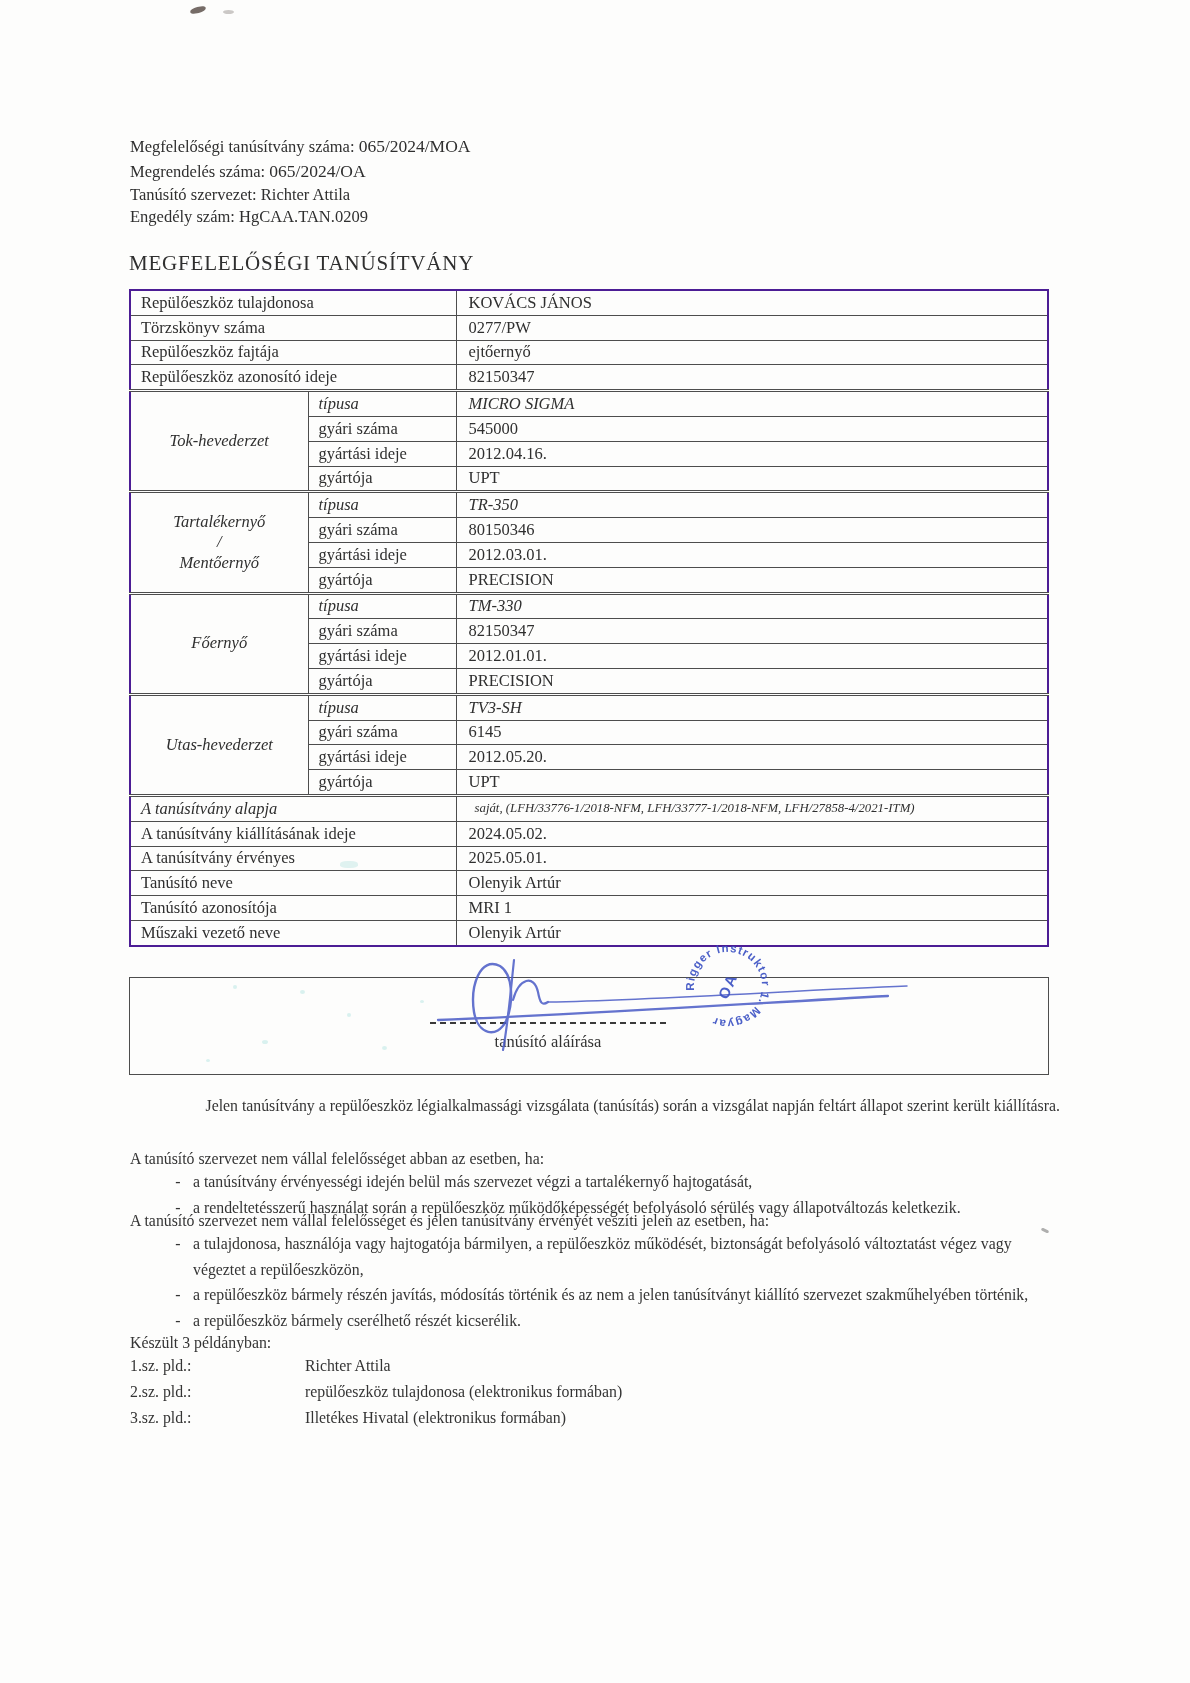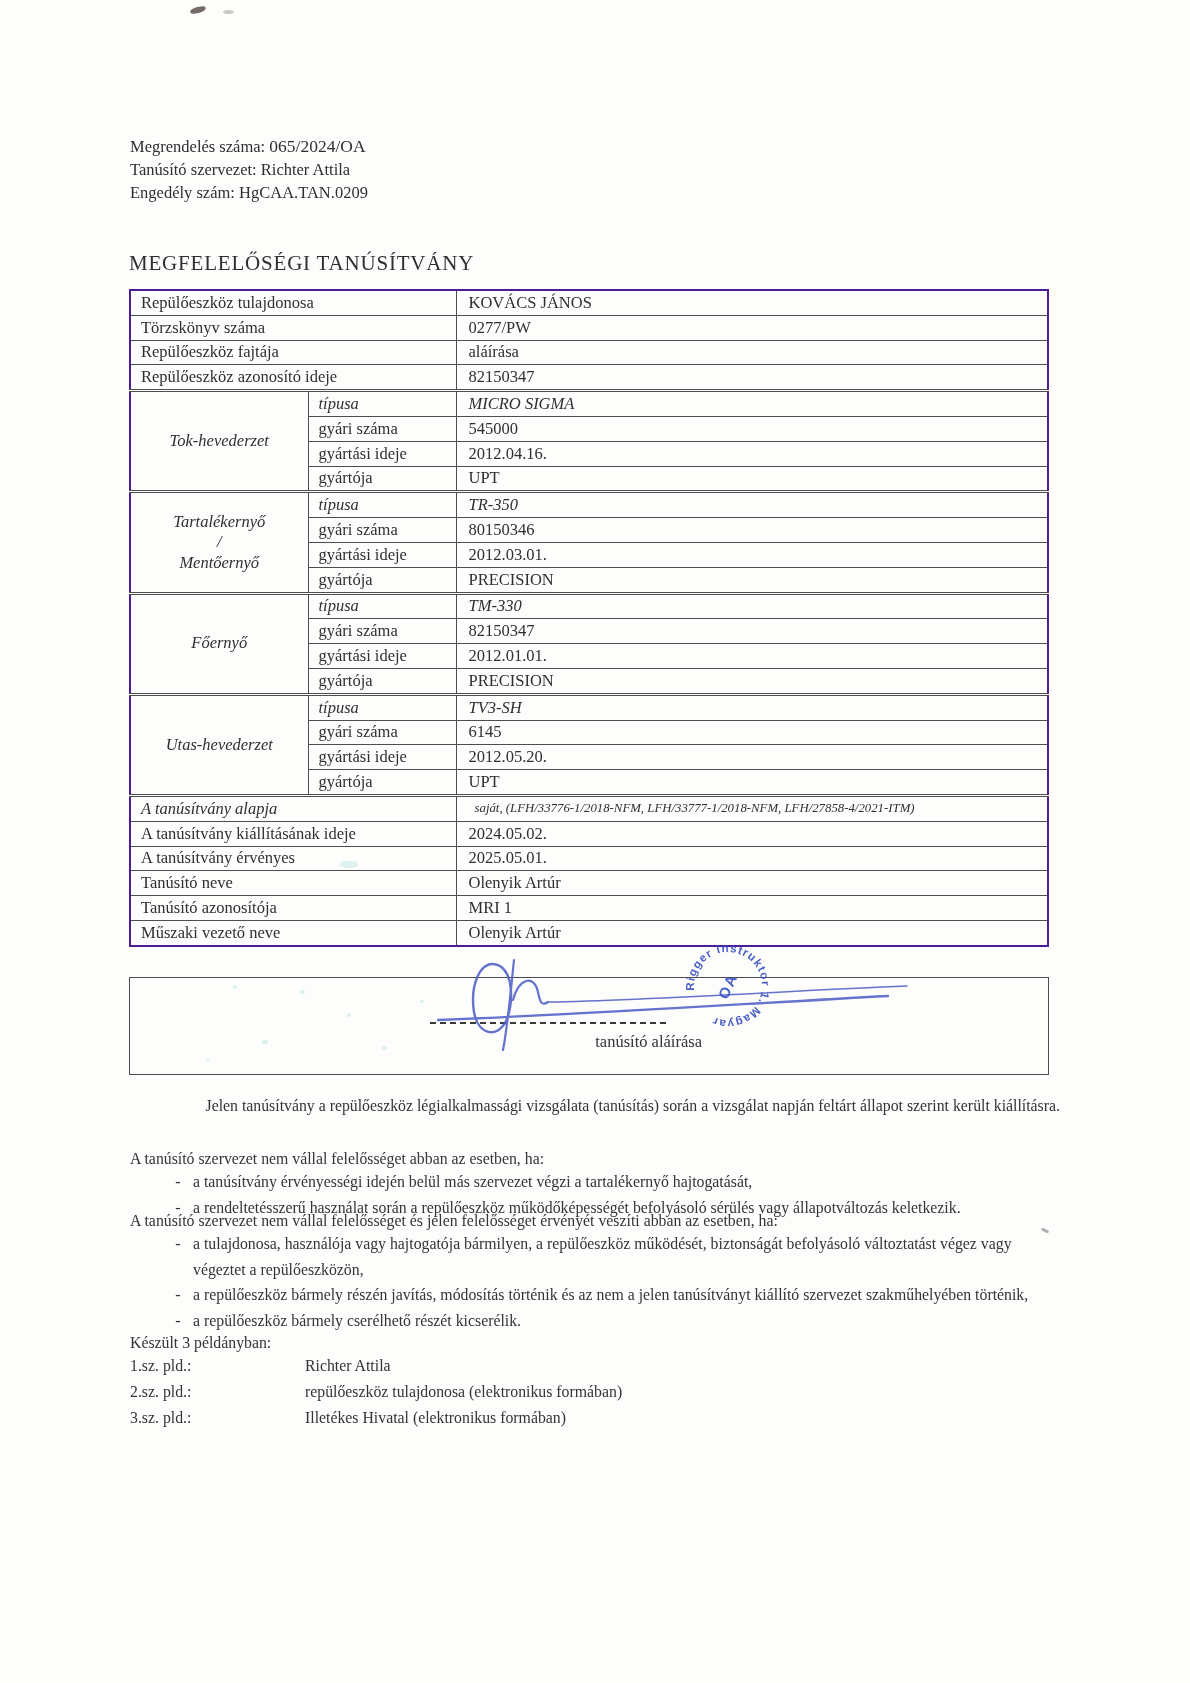--- a/index.html
+++ b/index.html
@@ -25,21 +25,21 @@
   table.cert td{border:1px solid #4d4d4d;height:23.8px;padding:0 4px 0 10px;
     font-size:16.5px;overflow:hidden;white-space:nowrap;}
   table.cert td.v{padding-left:12px;}
   table.cert td.gl{text-align:center;white-space:pre-line;line-height:1.25;padding:0 0;}
   table.cert tr.sect td{border-top:3px double #4d4d4d;font-style:italic;}
   table.cert td.small{font-size:12.8px;padding-left:18px;}
   
   .sigbox{position:absolute;left:129px;top:977px;width:918px;height:96px;
     border:1.6px solid #4d4d4d;background:transparent;}
   .sigline{position:absolute;left:300px;top:44px;width:236px;border-top:2.5px dashed #3a3a3a;}
-  .sigcaption{position:absolute;left:276px;top:54px;width:296px;text-align:right;font-size:16.5px;color:#333;}
+  .sigcaption{position:absolute;left:270px;top:54px;width:296px;text-align:center;font-size:16.5px;color:#333;}
   .sig-svg{position:absolute;left:410px;top:940px;pointer-events:none;}
   .stamp-svg{position:absolute;left:676px;top:934px;pointer-events:none;}
   
   .para{position:absolute;left:130px;width:930px;font-size:15.8px;line-height:1.35;color:#343434;}
   .p1{top:1095px;text-align:right;}
   .sec1{top:1148px;}
   .sec2{top:1210px;}
   .copies{top:1332px;}
   .li{display:flex;line-height:25.5px;}
   .li .mk{width:30px;text-align:center;margin-left:33px;flex:0 0 auto;}
@@ -75,20 +75,24 @@
   <div class="spk spk2"></div>
   <div class="spk spk3"></div>
   <div class="spk spk4"></div>
   <div class="spk spk5"></div>
   <div class="spk spk6"></div>
   <div class="spk spk7"></div>
   <div class="spk spk8"></div>
 
   <div class="hdr">
     <div>
+      <span>Megfelelőségi tanúsítvány száma:</span>
+      <span class="val">065/2024/MOA</span>
+    </div>
+    <div>
       <span>Megrendelés száma:</span>
       <span class="val">065/2024/OA</span>
     </div>
     <div>
       <span>Tanúsító szervezet:</span>
       <span>Richter Attila</span>
     </div>
     <div>
       <span>Engedély szám:</span>
       <span>HgCAA.TAN.0209</span>
@@ -107,21 +111,21 @@
     <tr>
       <td colspan="2">Repülőeszköz tulajdonosa</td>
       <td class="v">KOVÁCS JÁNOS</td>
     </tr>
     <tr>
       <td colspan="2">Törzskönyv száma</td>
       <td class="v">0277/PW</td>
     </tr>
     <tr>
       <td colspan="2">Repülőeszköz fajtája</td>
-      <td class="v">aláírása</td>
+      <td class="v">ejtőernyő</td>
     </tr>
     <tr>
       <td colspan="2">Repülőeszköz azonosító ideje</td>
       <td class="v">82150347</td>
     </tr>
 
     <tr class="sect">
       <td rowspan="4" class="gl">Tok-hevederzet</td>
       <td>típusa</td>
       <td class="v">MICRO SIGMA</td>
@@ -257,21 +261,21 @@
       <span class="mk">-</span>
       <span class="tx">a tanúsítvány érvényességi idején belül más szervezet végzi a tartalékernyő hajtogatását,</span>
     </div>
     <div class="li">
       <span class="mk">-</span>
       <span class="tx">a rendeltetésszerű használat során a repülőeszköz működőképességét befolyásoló sérülés vagy állapotváltozás keletkezik.</span>
     </div>
   </div>
 
   <div class="para sec2">
-    <div>A tanúsító szervezet nem vállal felelősséget és jelen felelősséget érvényét veszíti abban az esetben, ha:</div>
+    <div>A tanúsító szervezet nem vállal felelősséget és jelen tanúsítvány érvényét veszíti jelen az esetben, ha:</div>
     <div class="li">
       <span class="mk">-</span>
       <span class="tx">a tulajdonosa, használója vagy hajtogatója bármilyen, a repülőeszköz működését, biztonságát befolyásoló változtatást végez vagy végeztet a repülőeszközön,</span>
     </div>
     <div class="li">
       <span class="mk">-</span>
       <span class="tx">a repülőeszköz bármely részén javítás, módosítás történik és az nem a jelen tanúsítványt kiállító szervezet szakműhelyében történik,</span>
     </div>
     <div class="li">
       <span class="mk">-</span>

